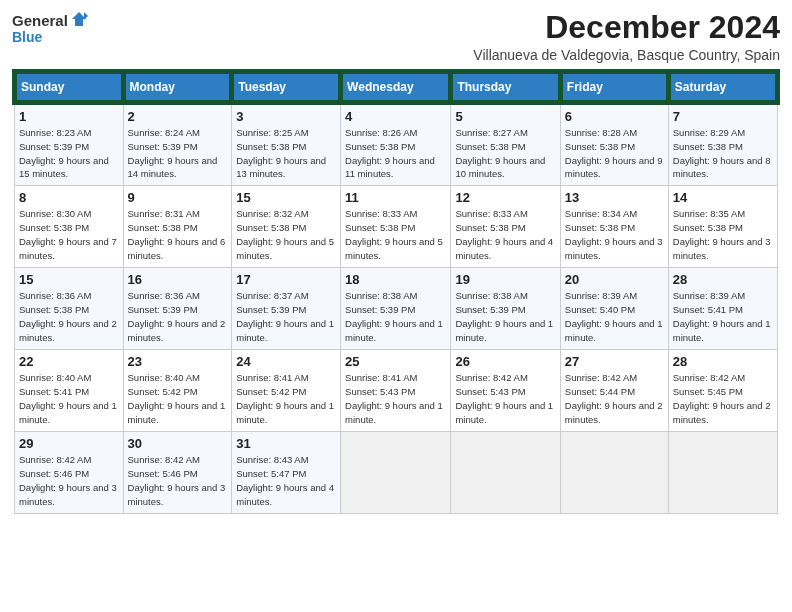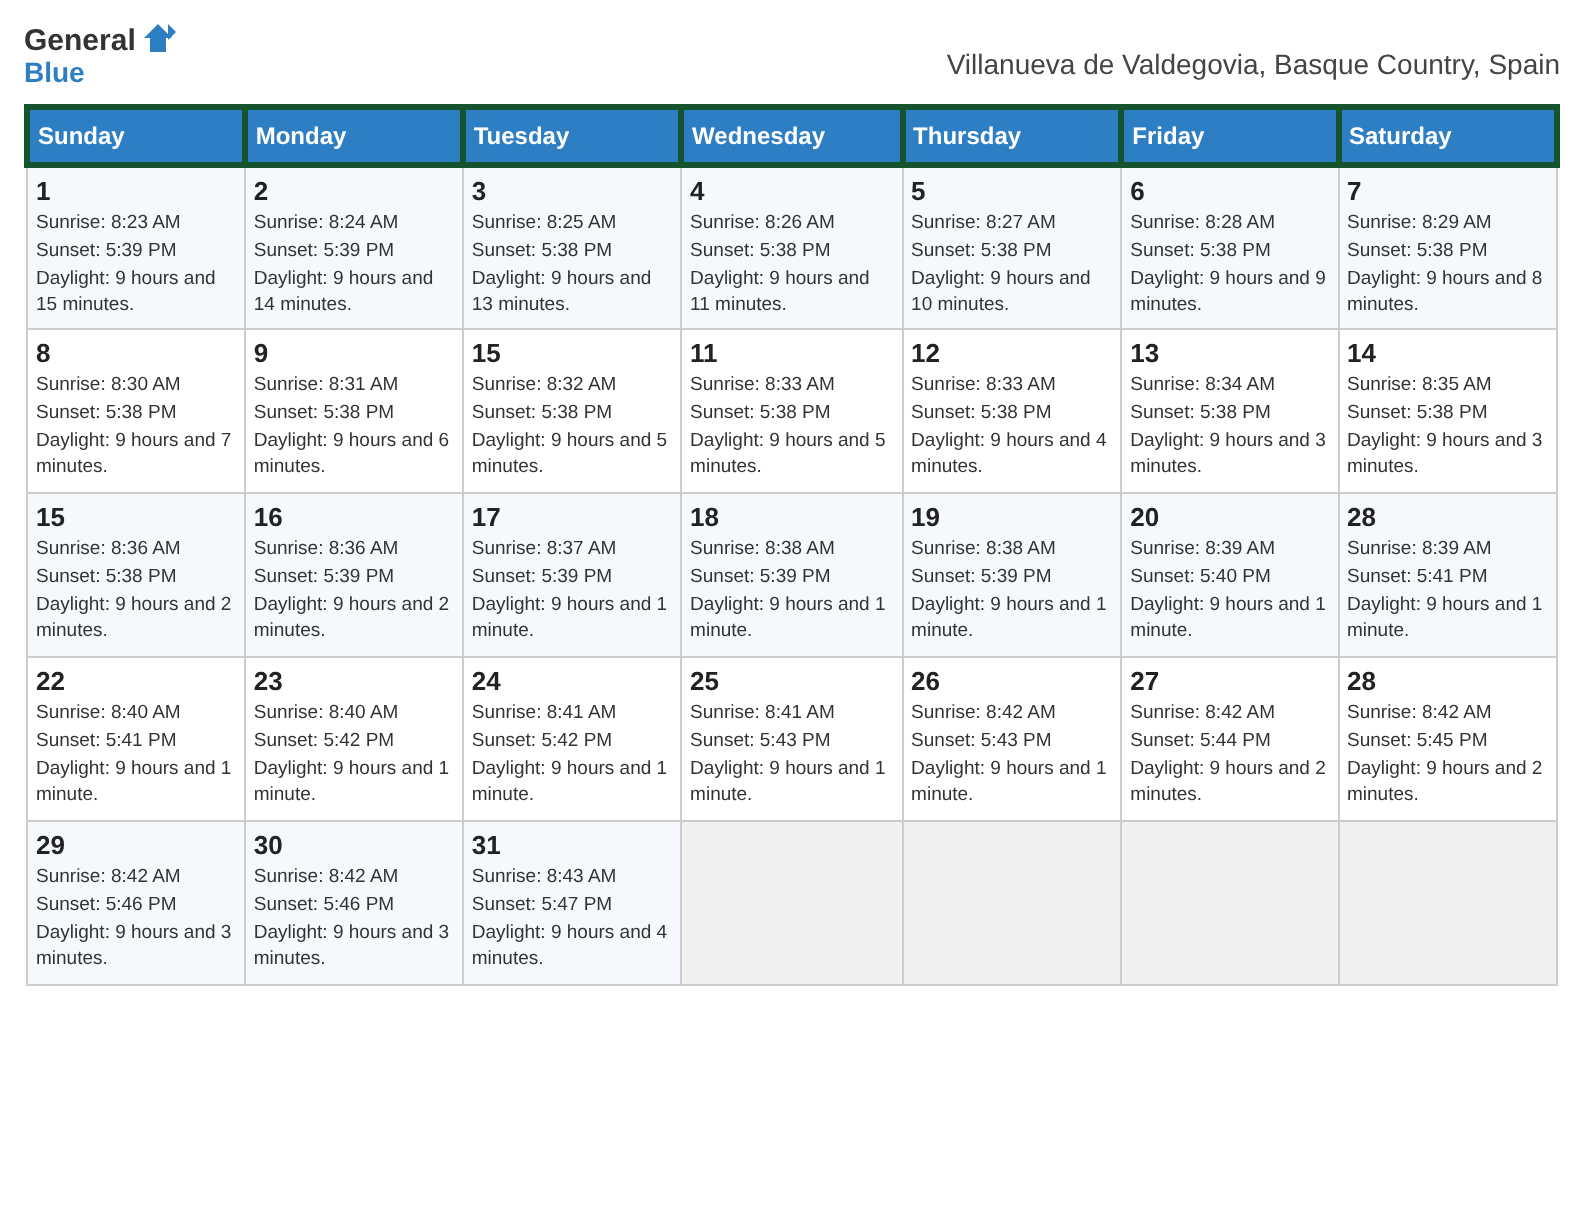--- a/index.html
+++ b/index.html
@@ -47,36 +47,36 @@
     }
     .month-title {
       font-size: 32px;
       font-weight: bold;
       color: #222;
       line-height: 1.1;
     }
     .subtitle {
       font-size: 14px;
       color: #444;
-      margin-top: 14px;
+      margin-top: 2px;
     }
     .calendar {
       width: 100%;
       border-collapse: collapse;
       margin-top: 6px;
       font-size: 10px;
     }
     .calendar thead th {
       background-color: #2e7ec4;
       color: #fff;
       padding: 6px 4px;
       text-align: left;
       font-size: 12px;
       font-weight: bold;
-      border: 3px solid #14532d;
+      border: 5px solid #14532d;
     }
     .calendar tbody td {
       border: 1px solid #ccc;
       padding: 4px 4px;
       vertical-align: top;
       width: 113px;
       height: 82px;
       background: #fff;
     }
     .calendar tbody tr:nth-child(odd) td {
@@ -112,20 +112,21 @@
           <span class="logo-text-general">General</span>
           <svg class="logo-icon" viewBox="0 0 18 18">
             <polygon points="9,2 16,9 13,9 13,16 5,16 5,9 2,9" fill="#2e7ec4"></polygon>
             <polygon points="14,2 18,6 14,10" fill="#2e7ec4"></polygon>
           </svg>
         </div>
         <span class="logo-text-blue">Blue</span>
       </div>
     </div>
     <div class="title-block">
+      <div class="month-title">December 2024</div>
       <div class="subtitle">Villanueva de Valdegovia, Basque Country, Spain</div>
     </div>
   </div>
 
   <table class="calendar">
     <thead>
       <tr>
         <th>Sunday</th>
         <th>Monday</th>
         <th>Tuesday</th>

